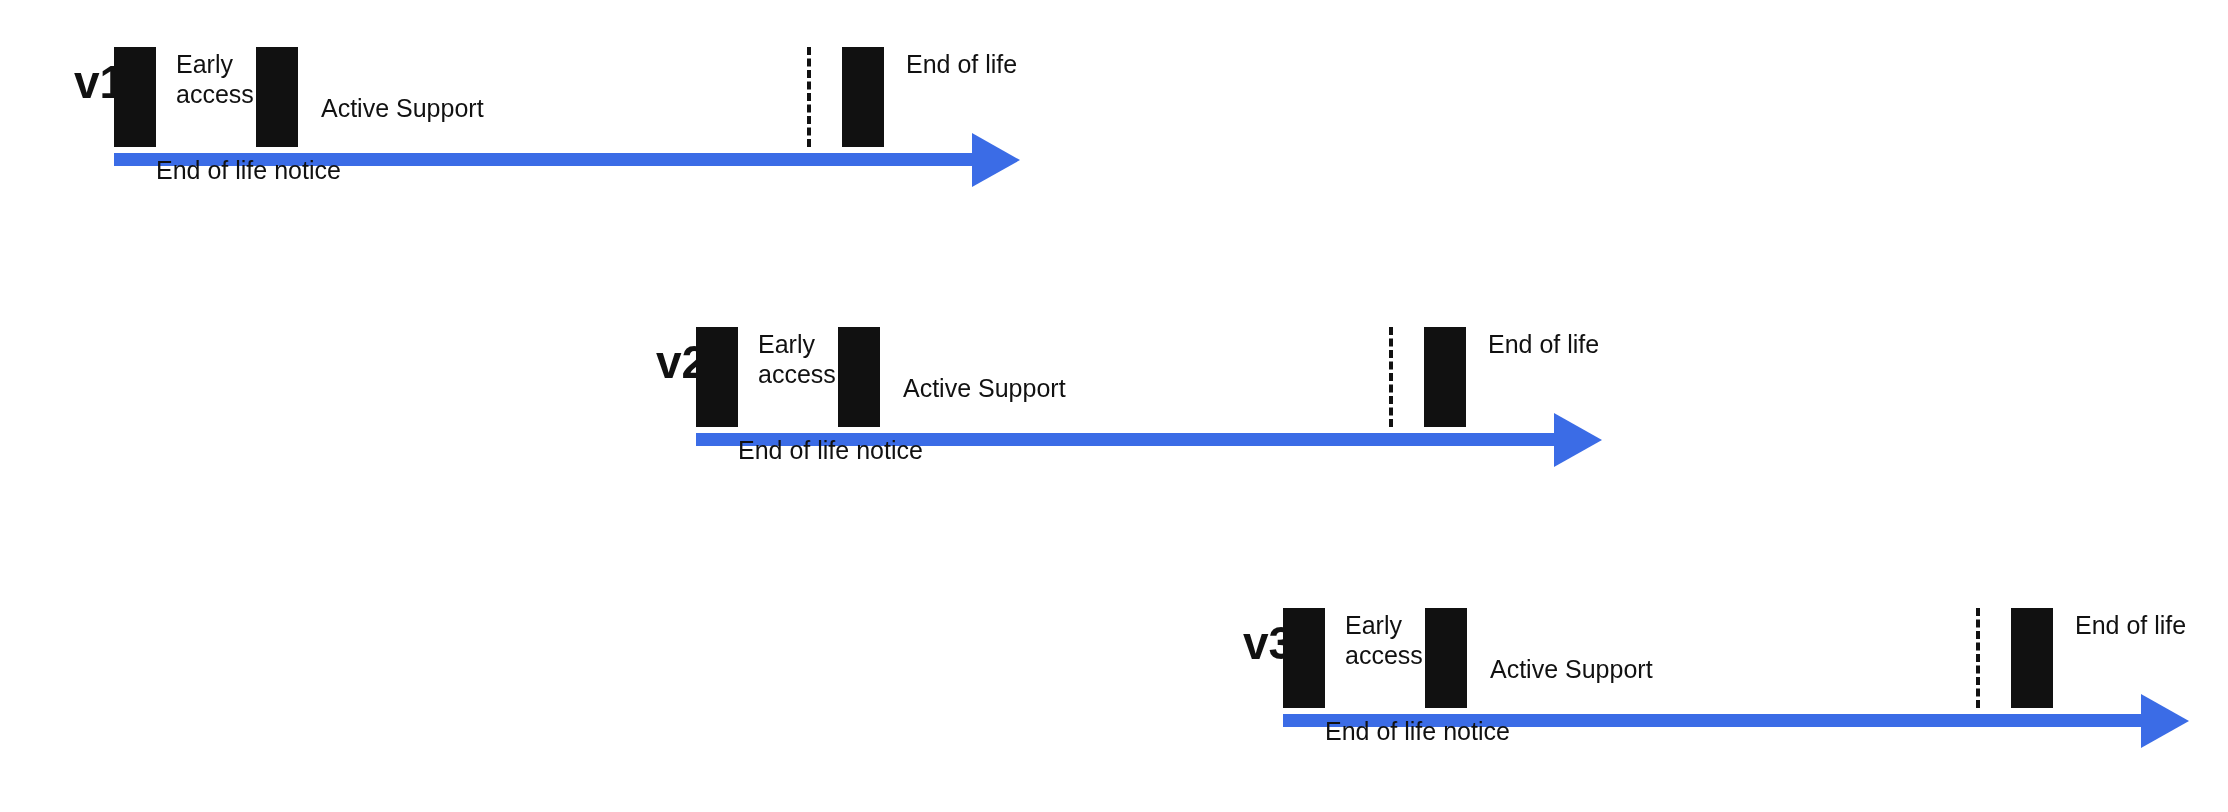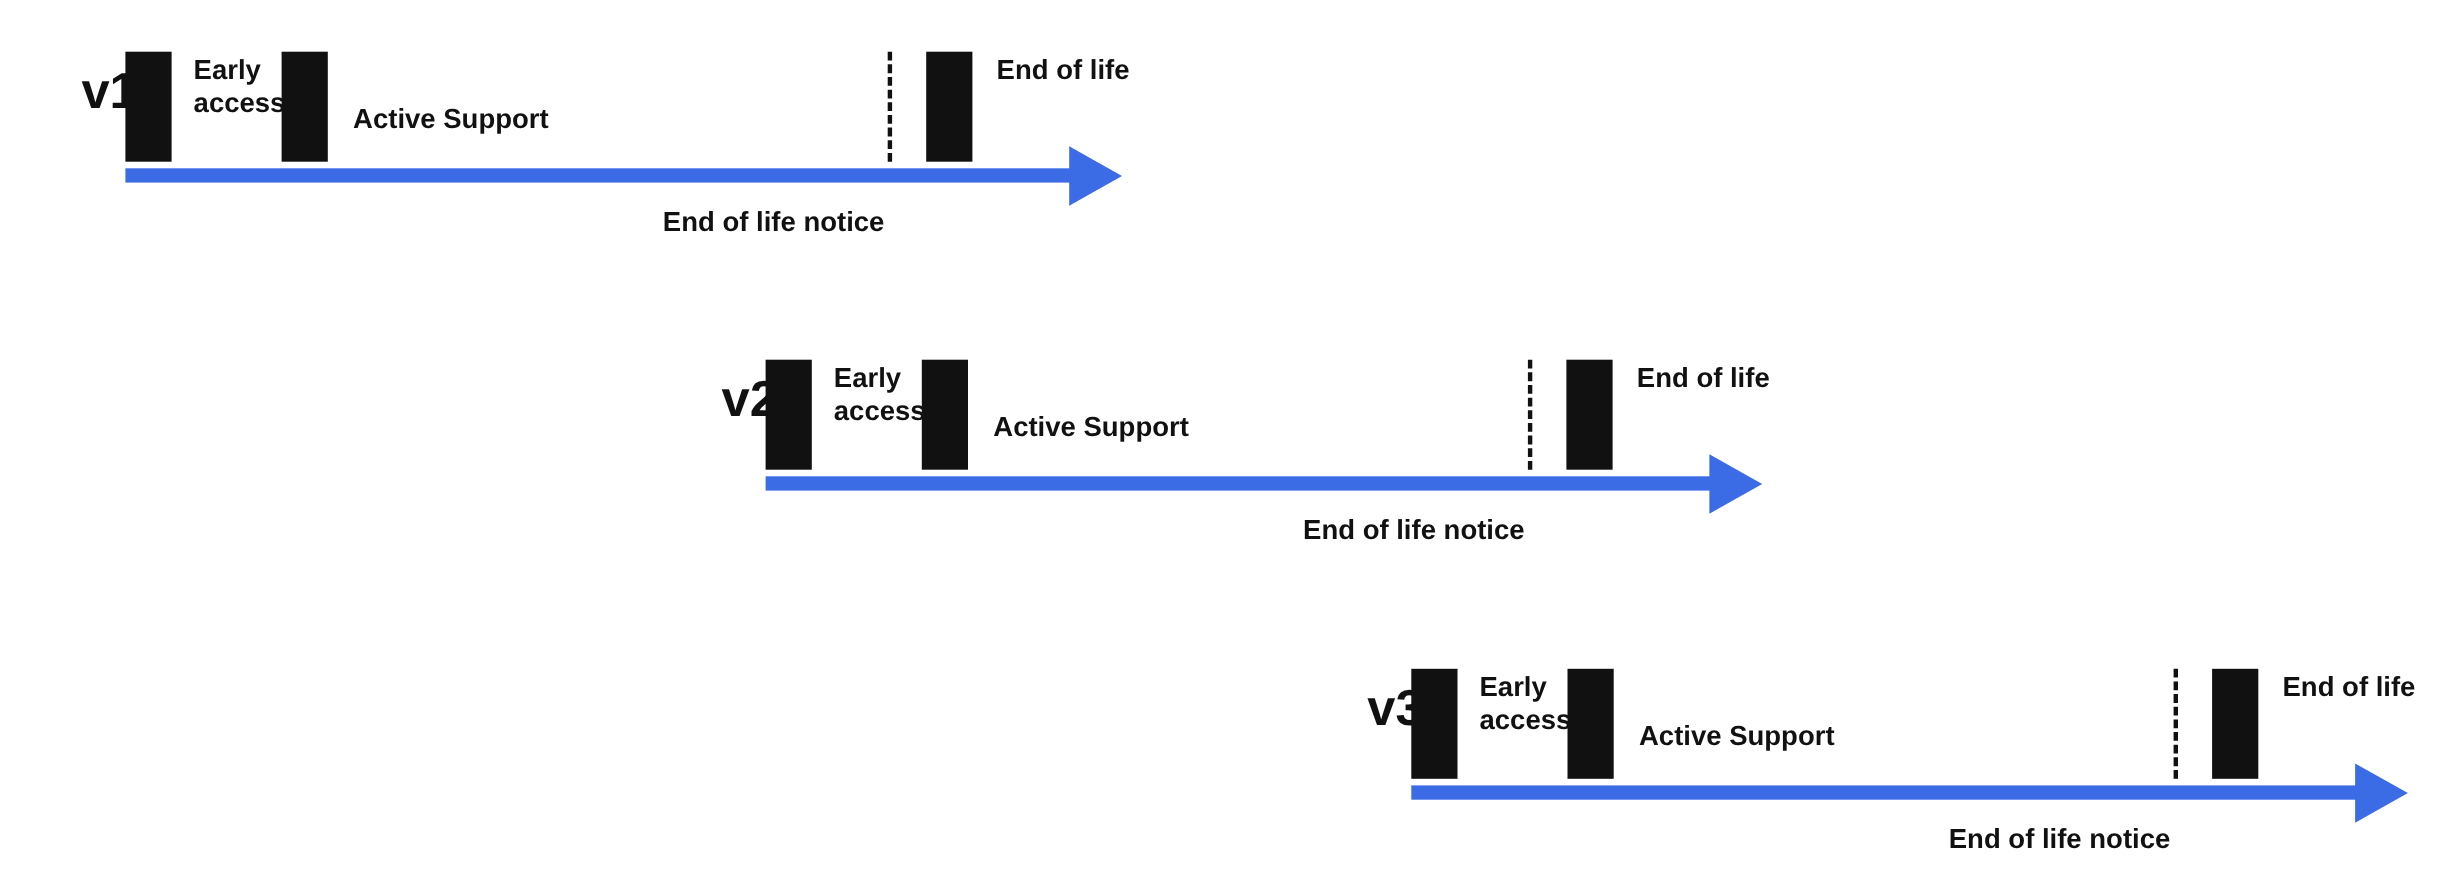--- a/index.html
+++ b/index.html
@@ -65,21 +65,21 @@
     top: 86px;
     width: 0;
     height: 0;
     border-left: 48px solid var(--arrow);
     border-top: 27px solid transparent;
     border-bottom: 27px solid transparent;
   }
   .label {
     position: absolute;
     font-size: 25px;
-    font-weight: bold;
+    font-weight: normal;
     color: var(--text);
     line-height: 1.2;
   }
   .label-early {
     left: 20px;
     top: 2px;
     width: 118px;
   }
   .label-active {
     left: 165px;
@@ -87,23 +87,22 @@
     white-space: nowrap;
     margin-top: 44px;
   }
   .label-eol {
     left: 750px;
     top: 2px;
     white-space: nowrap;
   }
   .label-notice {
     left: 0;
-    top: 140px;
+    top: 108px;
     width: 690px;
-    text-align: right;
     white-space: nowrap;
   }
   .timeline-v1 { left: 114px;  top: 47px;  }
   .timeline-v2 { left: 696px;  top: 327px; }
   .timeline-v3 { left: 1283px; top: 608px; }
 </style>
 </head>
 <body>
 
 <div class="timeline timeline-v1">

